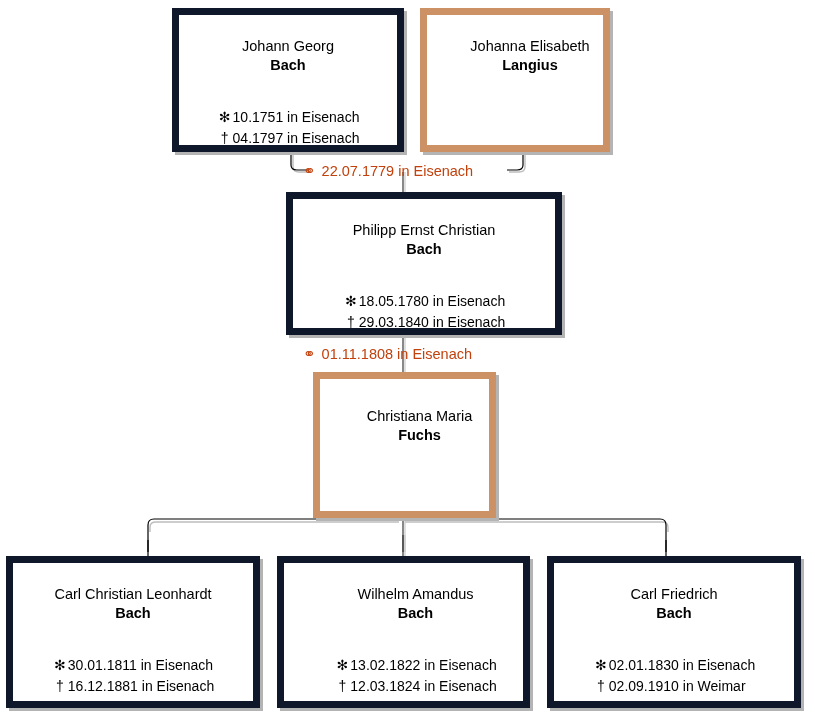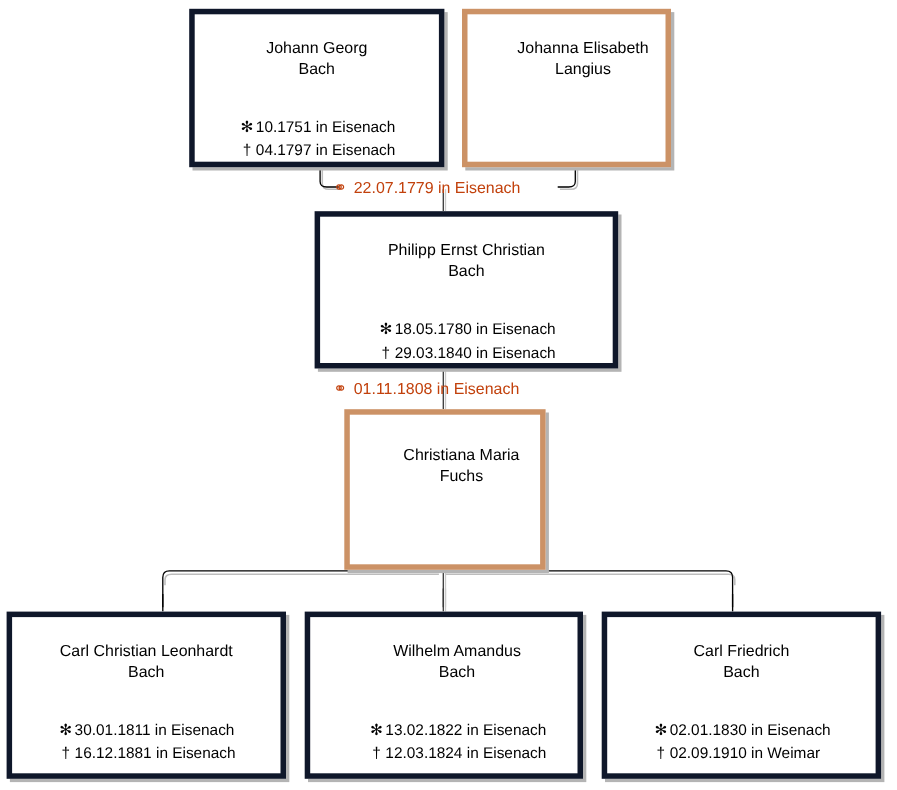--- a/index.html
+++ b/index.html
@@ -19,41 +19,41 @@
     position: relative;
     width: 815px;
     height: 718px;
   }
 
   
   .person {
     position: absolute;
     box-sizing: border-box;
     background: #ffffff;
-    border: 5px solid #0f172a;
+    border: 7px solid #0f172a;
     box-shadow: 3px 3px 0 0 #b4b4b4;
     text-align: center;
     overflow: hidden;
   }
   .person.spouse {
     border-color: #cc9266;
     box-shadow: 3px 3px 0 0 #b4b4b4;
     padding-left: 30px;
   }
 
   .given {
     font-size: 14.5px;
     line-height: 19px;
     font-weight: normal;
     white-space: nowrap;
   }
   .surname {
     font-size: 14.5px;
     line-height: 19px;
-    font-weight: normal;
+    font-weight: bold;
     white-space: nowrap;
   }
 
   .events {
     margin-top: 32px;
     display: inline-block;
     text-align: left;
   }
   .evt {
     font-size: 14px;

